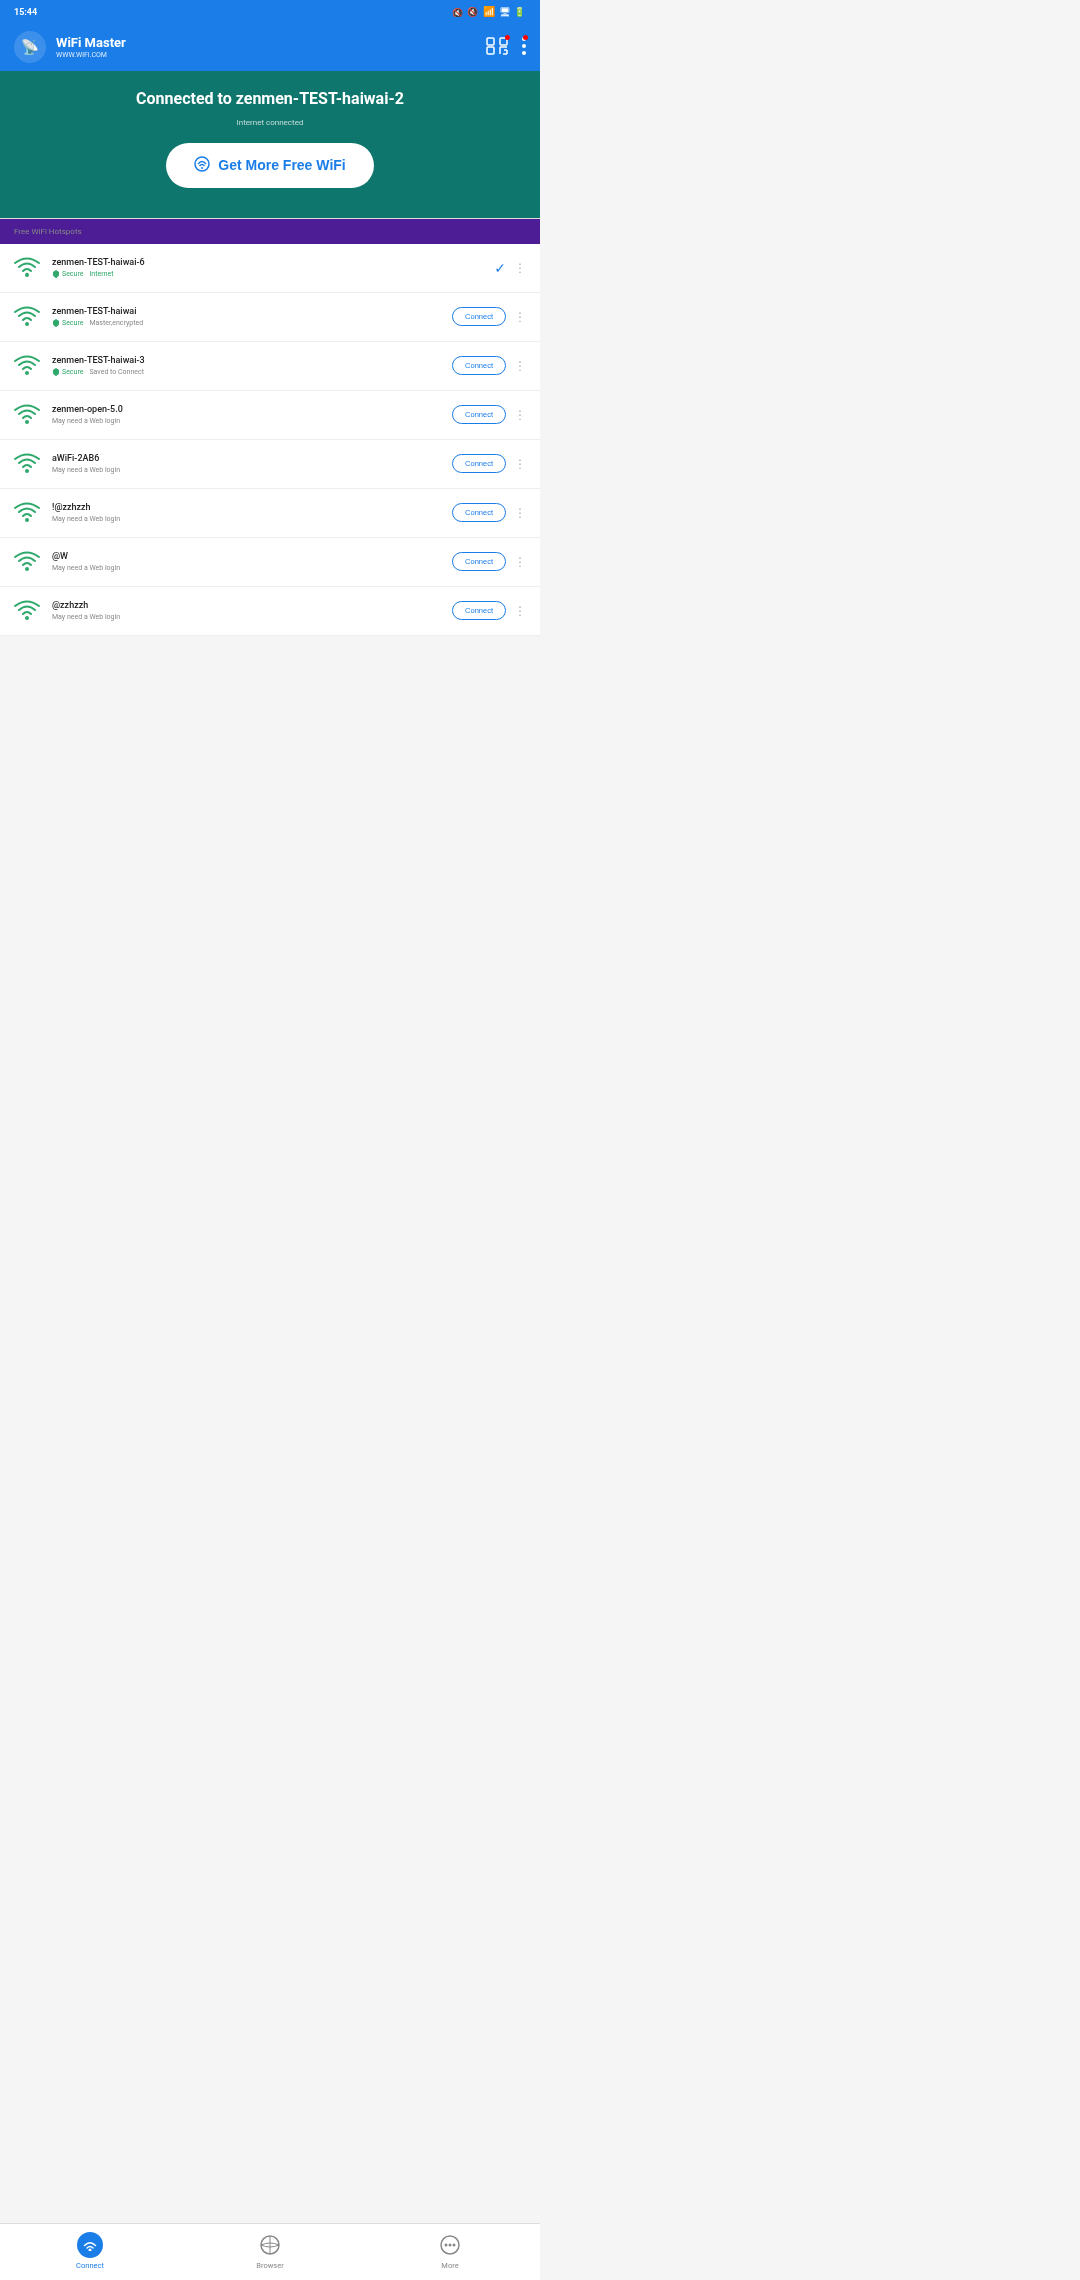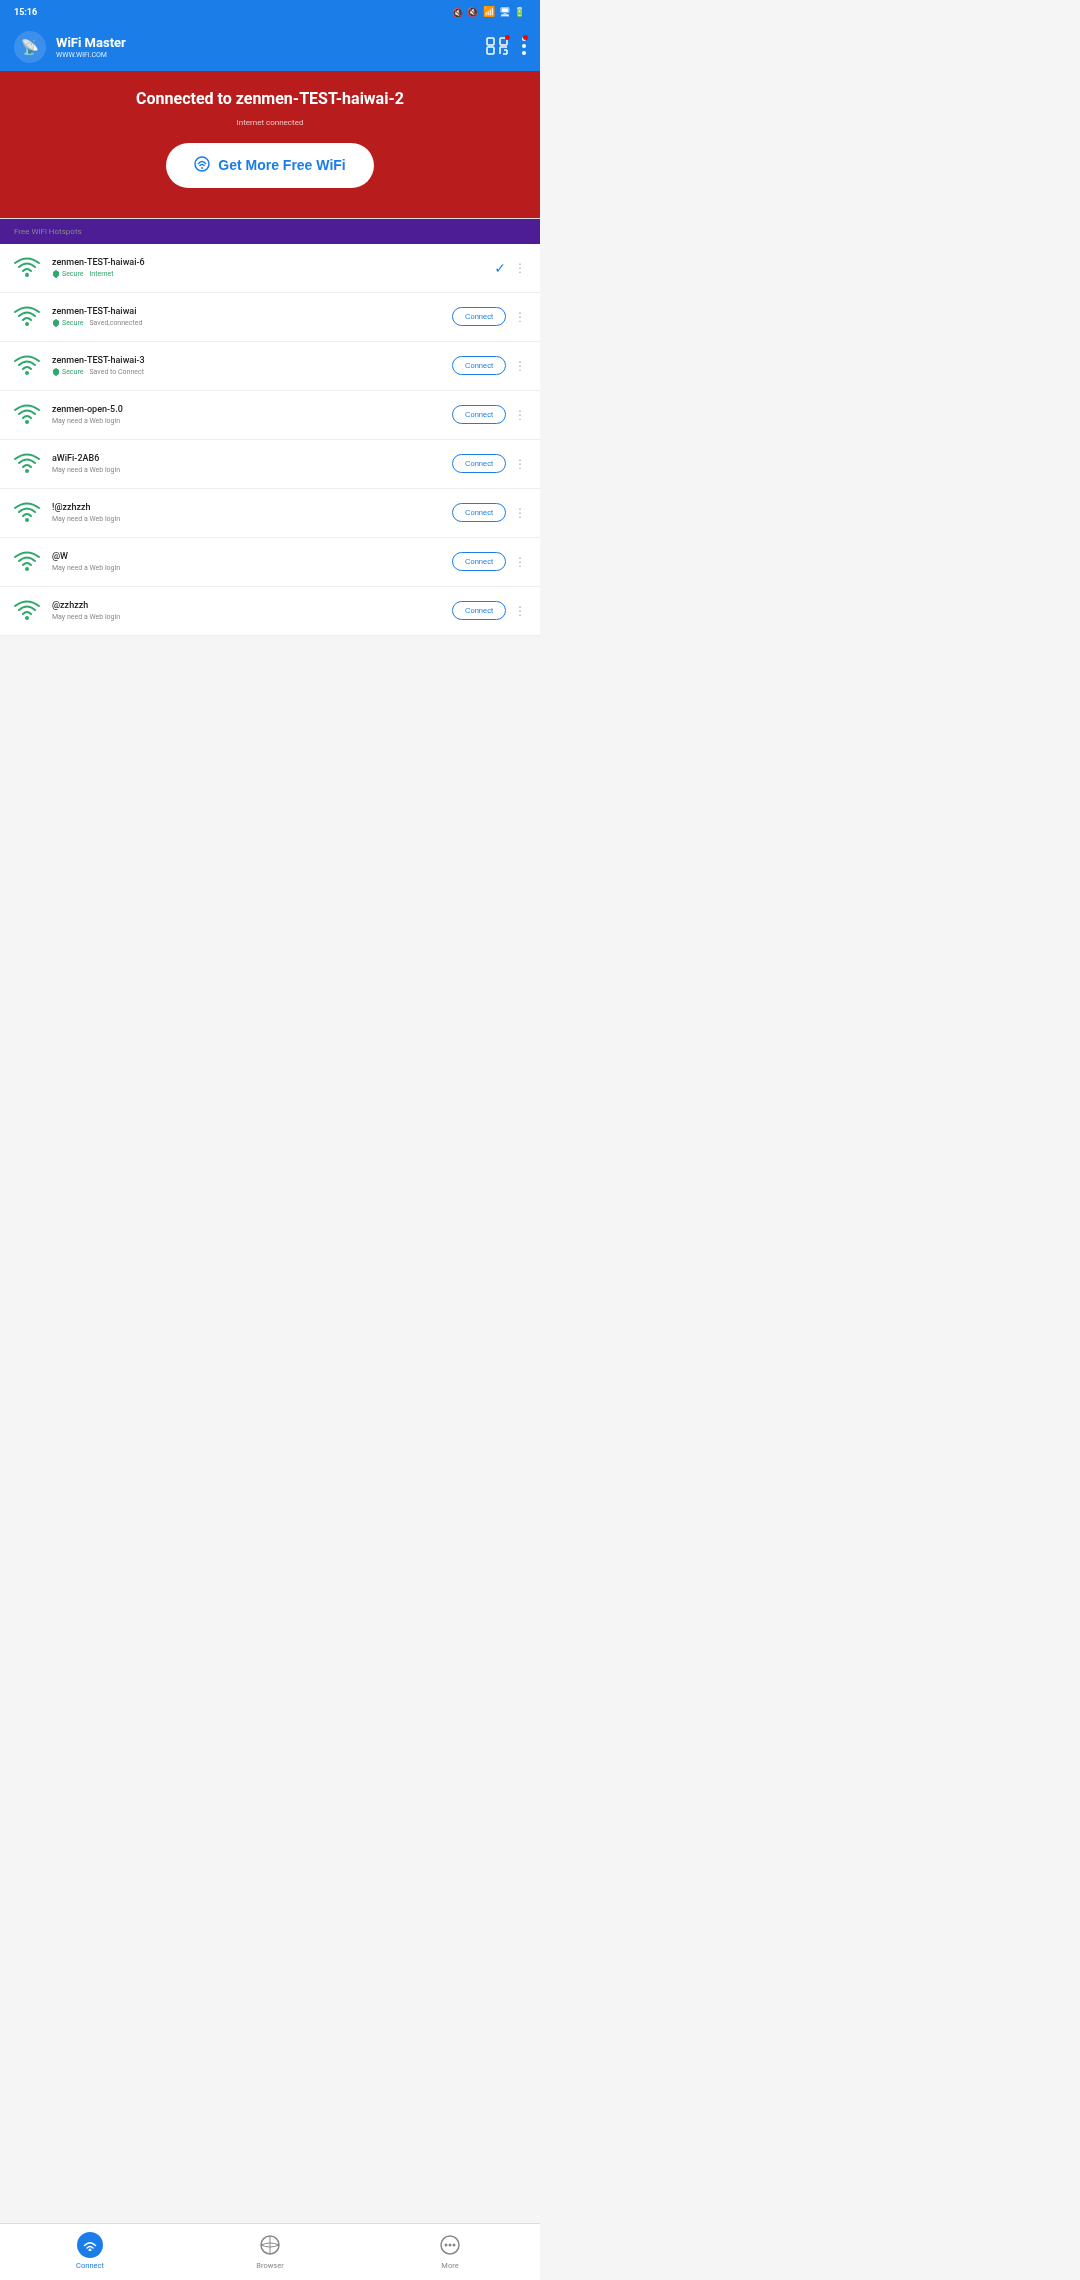--- a/index.html
+++ b/index.html
@@ -77,21 +77,21 @@
       height: 5px;
       background: red;
       border-radius: 50%;
       position: absolute;
       top: -2px;
       right: -2px;
     }
 
     
     .connected-section {
-      background: #b91c1c;
+      background: #0f766e;
       padding: 18px 14px 30px;
       text-align: center;
     }
     .connected-title {
       color: white;
       font-size: 16px;
       font-weight: bold;
       margin-bottom: 8px;
       line-height: 1.3;
     }
@@ -234,21 +234,21 @@
       color: white;
       font-size: 12px;
     }
 
     .spacer-bottom { height: 60px; }
   </style>
 </head>
 <body>
 
 <div class="status-bar">
-  <span class="status-time">15:16</span>
+  <span class="status-time">15:44</span>
   <div class="status-icons">
 
     <svg width="12" height="10" viewBox="0 0 12 10" fill="white">
       <text y="9" font-size="9">🔇</text>
     </svg>
     <span style="font-size:9px;">🔇</span>
     <span style="font-size:10px;">📶</span>
     <span style="font-size:9px;">🖥</span>
     <span style="font-size:9px;">🔋</span>
   </div>
@@ -352,21 +352,21 @@
     </div>
     <div class="wifi-info">
       <div class="wifi-name">zenmen-TEST-haiwai</div>
       <div class="wifi-meta">
         <span class="badge-secure">
           <svg width="8" height="8" viewBox="0 0 8 8">
               <path d="M4 0L7 2V5C7 6.5 4 8 4 8S1 6.5 1 5V2L4 0Z" fill="#2ea86b"></path>
             </svg>
           Secure
         </span>
-        <span class="wifi-status-gray">Saved,connected</span>
+        <span class="wifi-status-gray">Master,encrypted</span>
       </div>
     </div>
     <div class="wifi-actions">
       <button class="connect-btn">Connect</button>
       <span class="more-dots">⋮</span>
     </div>
   </div>
 
   <div class="wifi-item">
     <div class="wifi-signal">

